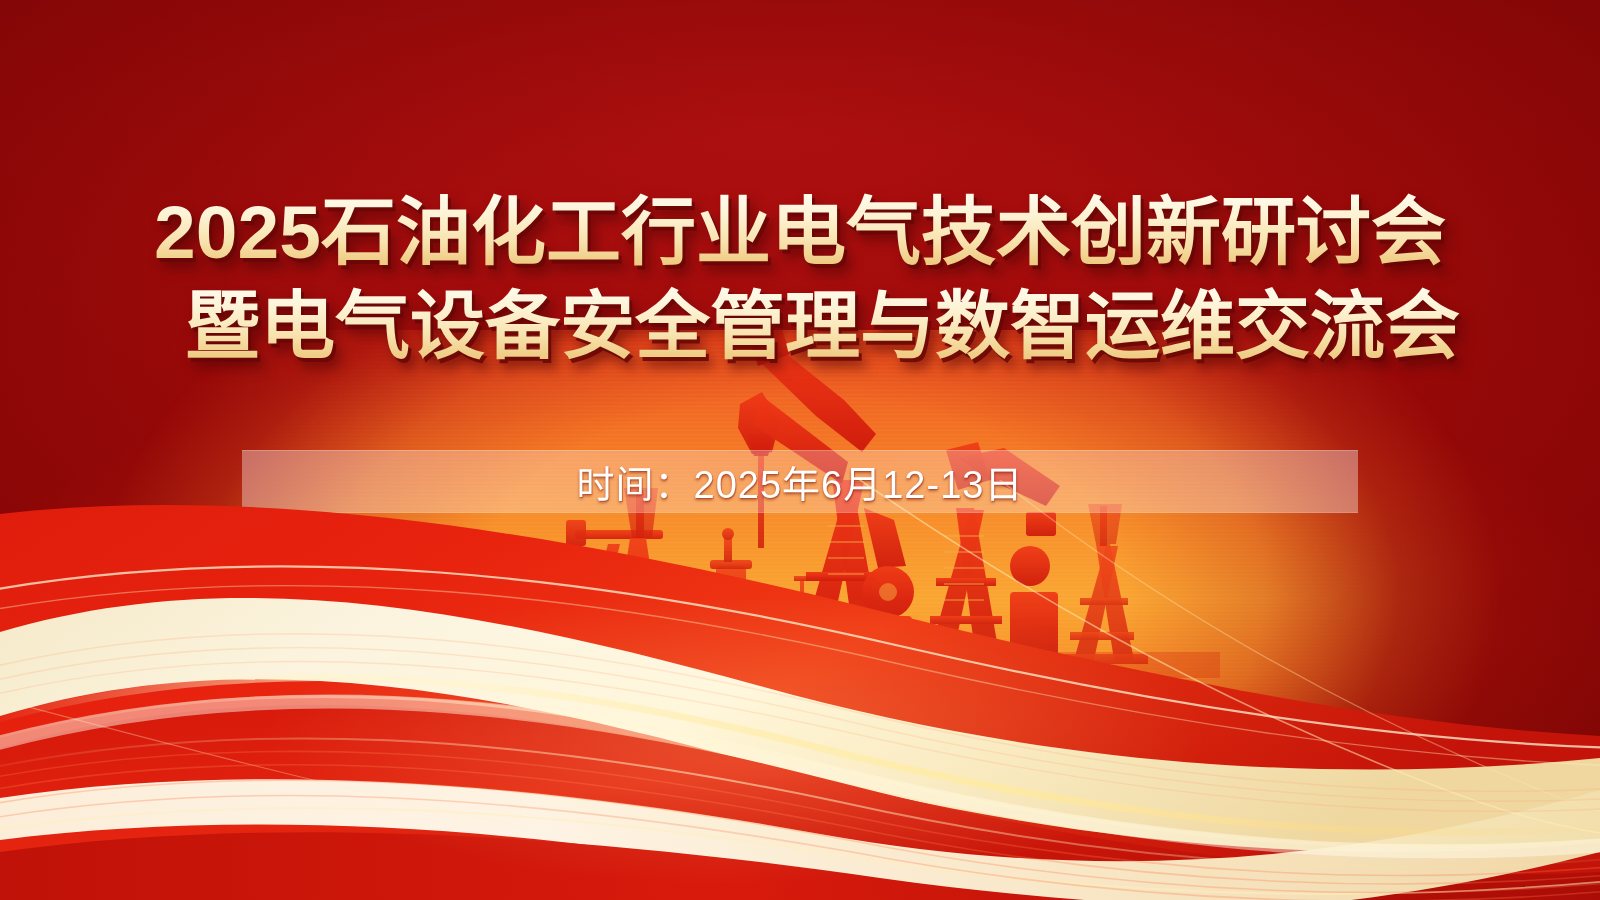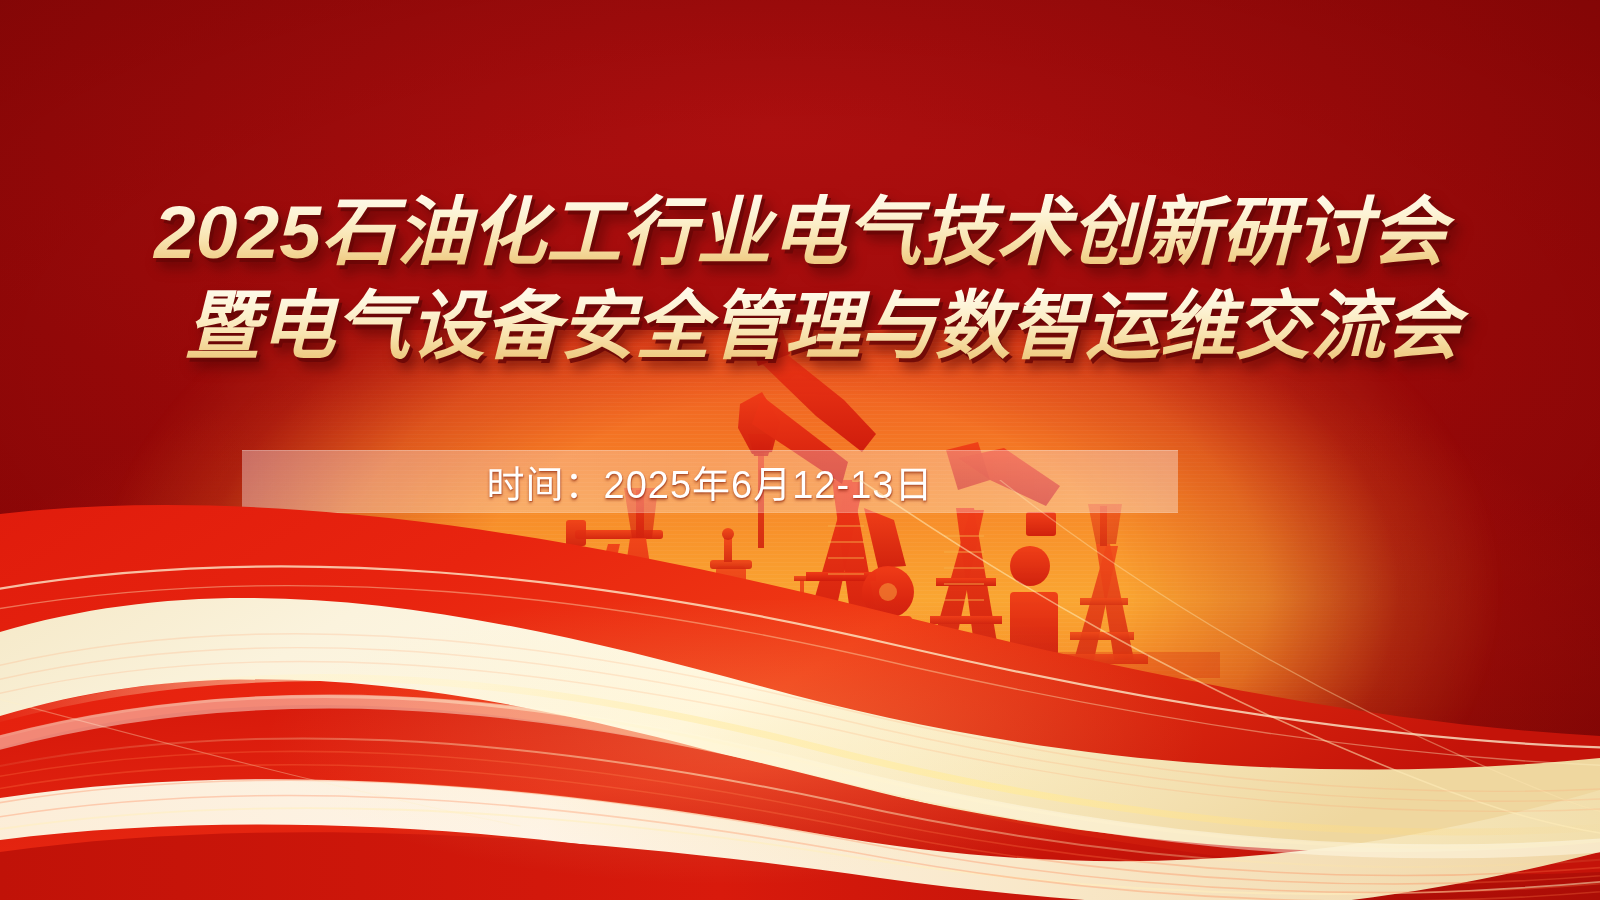--- a/index.html
+++ b/index.html
@@ -65,21 +65,20 @@
   .derricks { position: absolute; inset: 0; }
   .derricks svg { position: absolute; left: 0; top: 0; }
 
   
   .title-block {
     position: absolute;
     left: 0; right: 0;
     top: 188px;
     text-align: center;
     z-index: 6;
-    font-style: italic;
   }
   .title-line {
     font-size: 76px;
     line-height: 88px;
     font-weight: 700;
     letter-spacing: 0px;
     white-space: nowrap;
     background-image: linear-gradient(180deg, #fffdf3 0%, #fdf3d5 30%, #f8e3ae 60%, #eec87e 88%, #e8bb66 100%);
     -webkit-background-clip: text;
             background-clip: text;
@@ -90,21 +89,21 @@
       drop-shadow(5px 7px 6px rgba(80,3,3,0.55));
   }
   .title-line.l1 { font-size: 75px; }
   .title-line.l2 { font-size: 75px; margin-top: 6px; margin-left: 45px; }
 
   
   .info-bar {
     position: absolute;
     left: 242px;
     top: 450px;
-    width: 936px;
+    width: 1116px;
     height: 61px;
     z-index: 7;
     background: linear-gradient(90deg,
        rgba(255,255,255,0.36) 0%,
        rgba(255,255,255,0.30) 22%,
        rgba(255,255,255,0.26) 50%,
        rgba(255,255,255,0.30) 78%,
        rgba(255,255,255,0.36) 100%);
     border-top: 1px solid rgba(255,255,255,0.22);
     border-bottom: 1px solid rgba(255,255,255,0.14);

